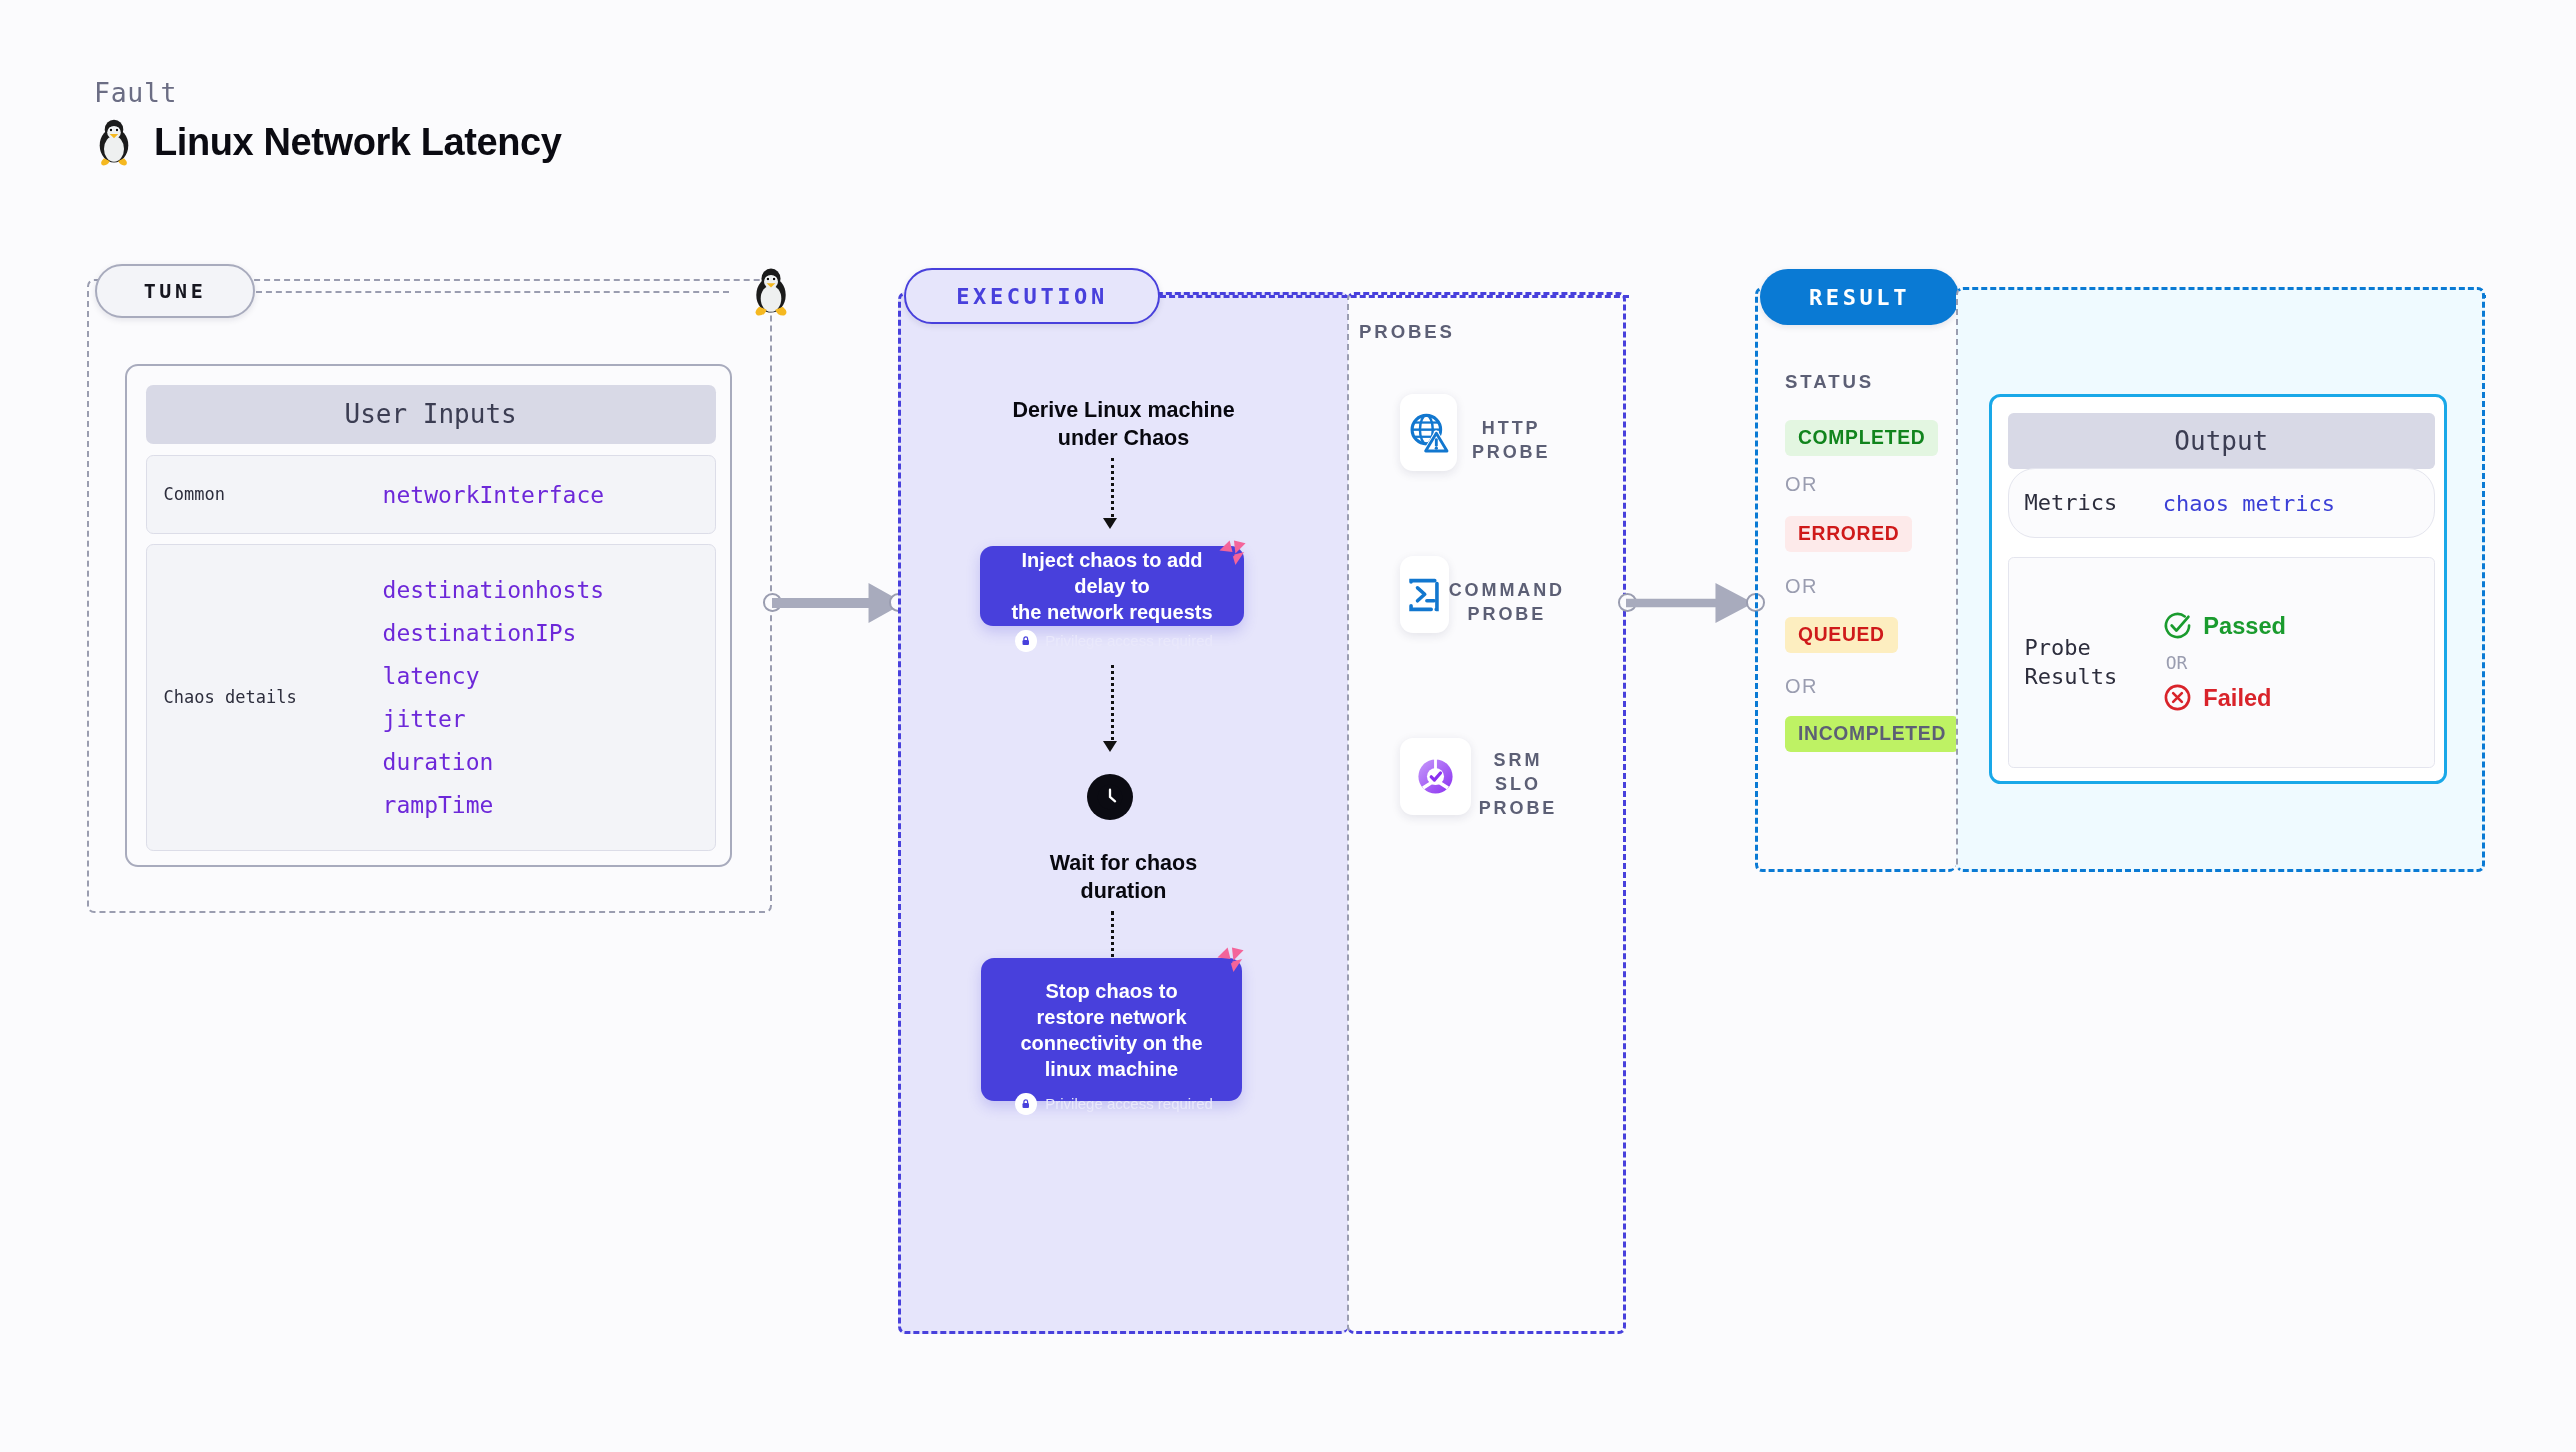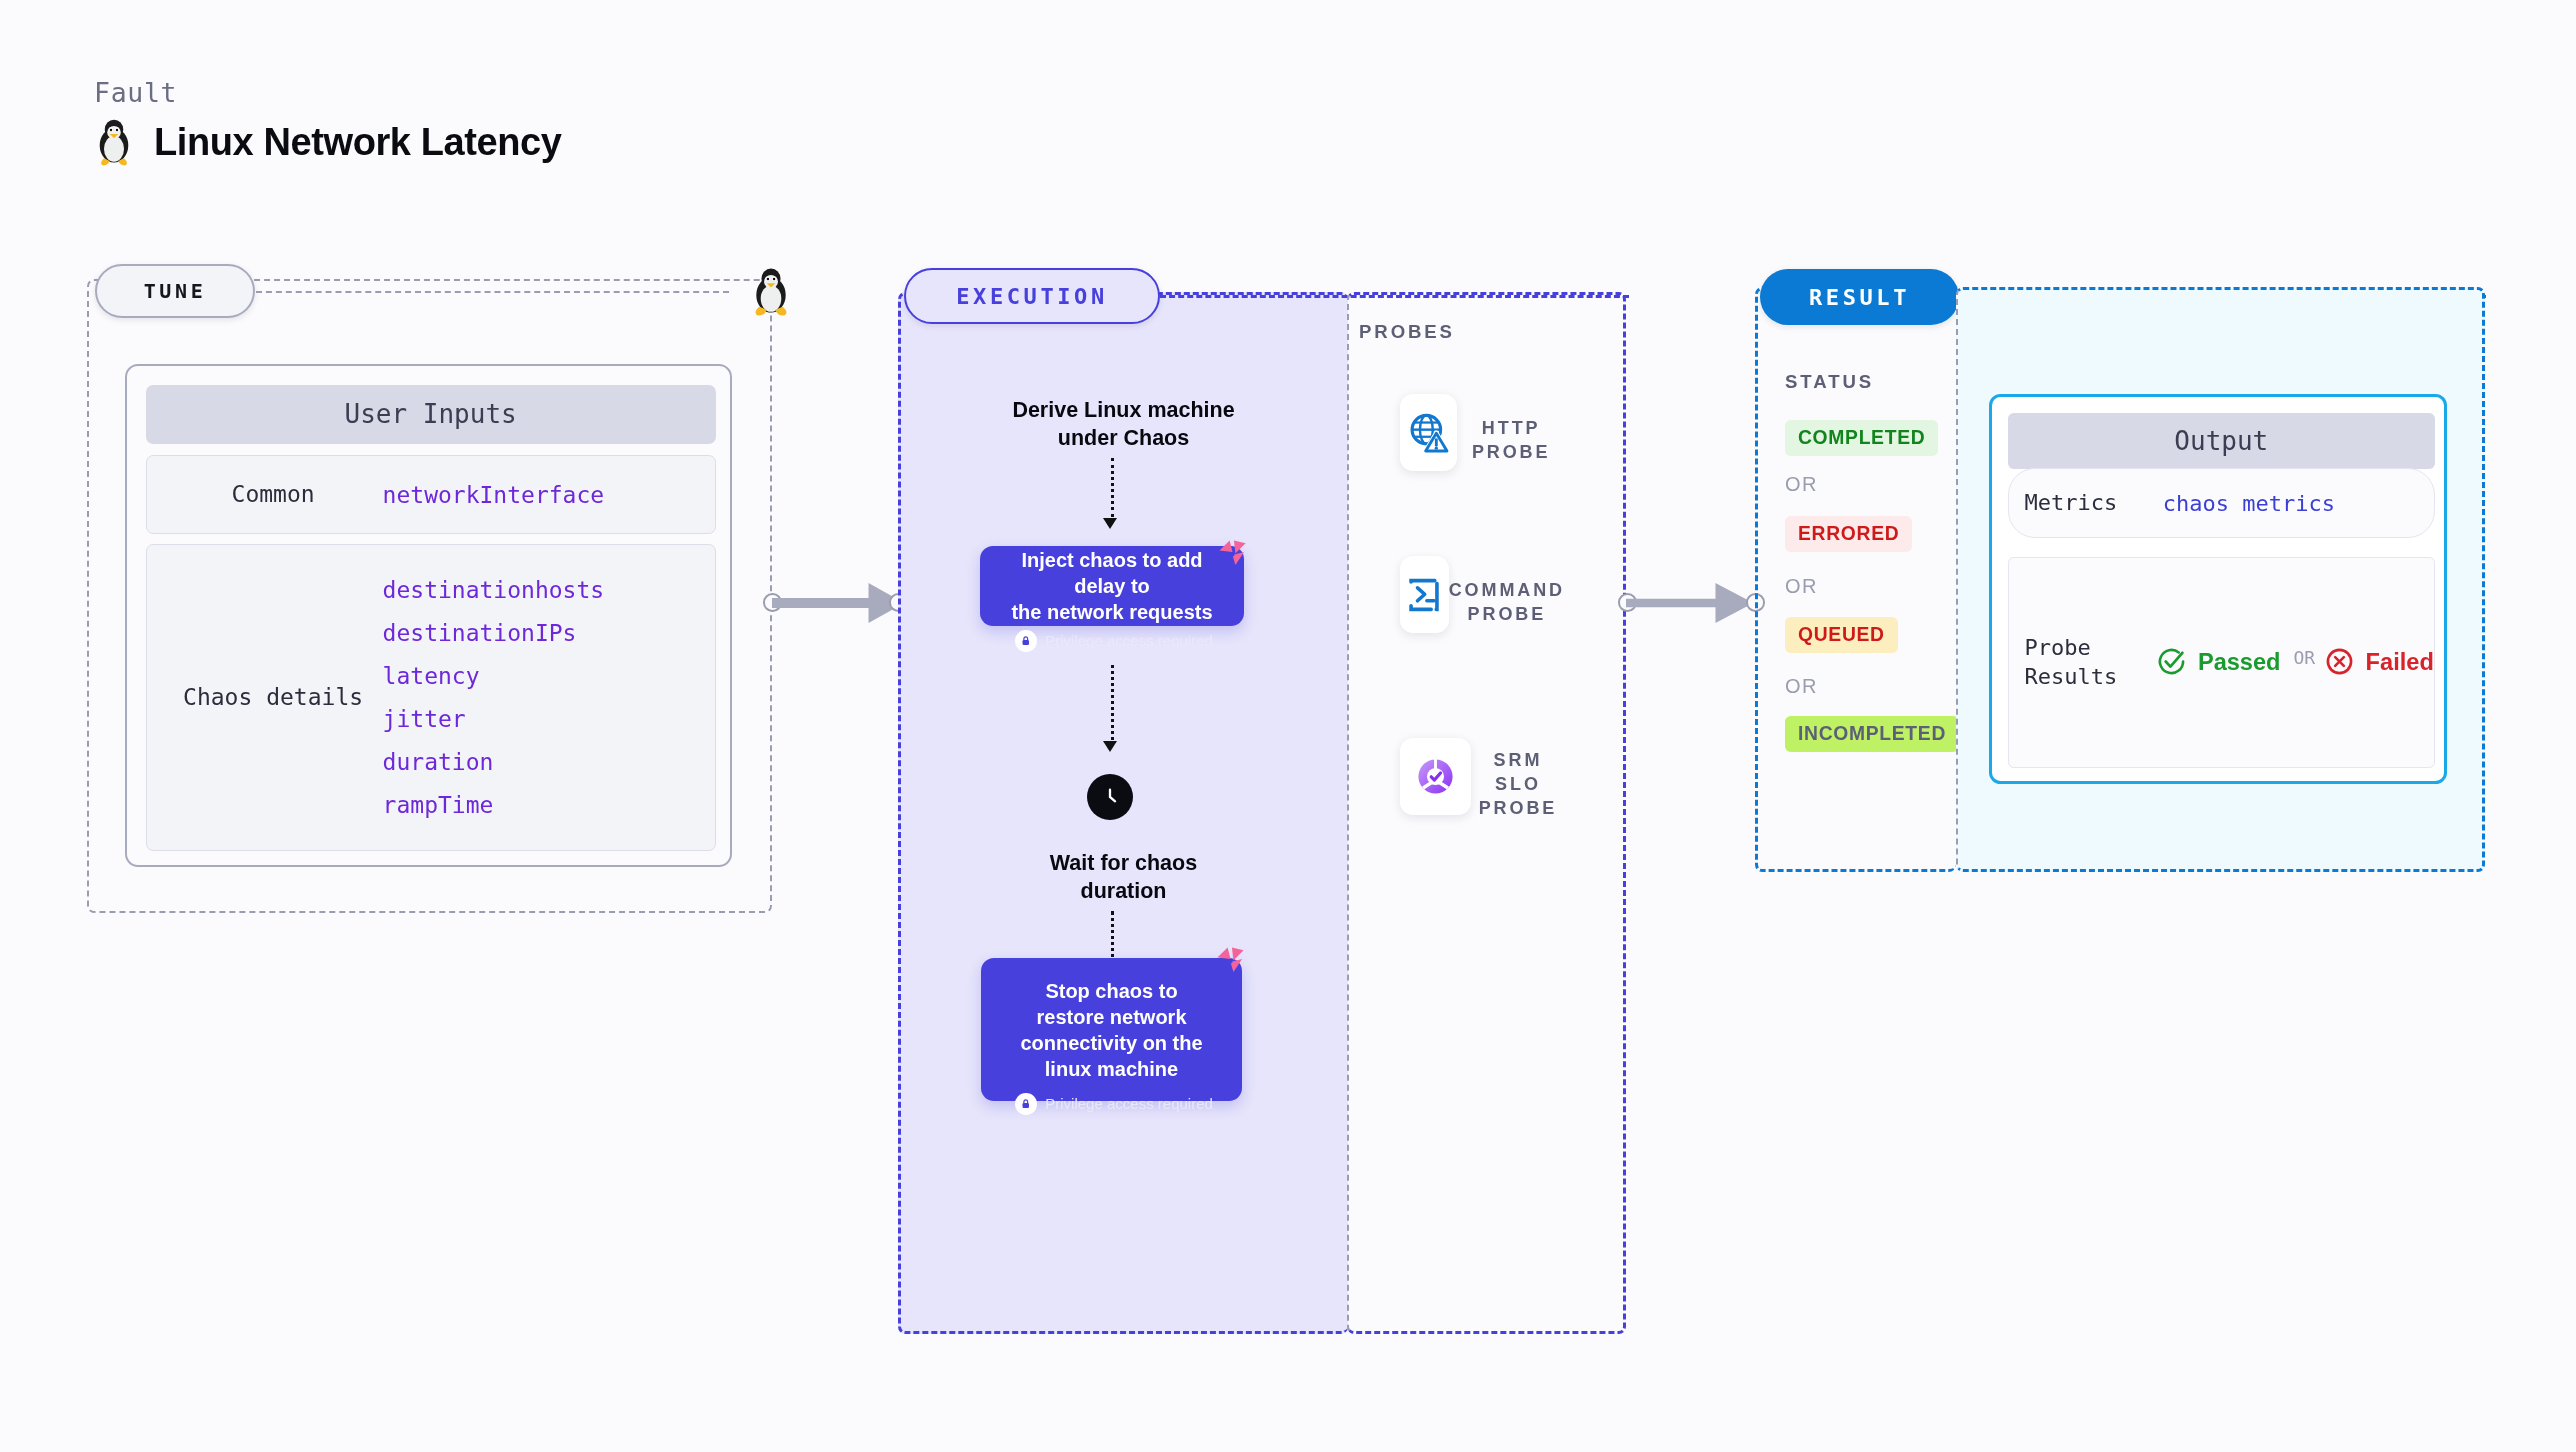--- a/index.html
+++ b/index.html
@@ -95,22 +95,22 @@
     font-family: "DejaVu Sans Mono", monospace; font-size: 26px; color: #3b3d52;
   }
   .row-box {
     position: absolute; background: #f3f4f8;
     border: 1.4px solid #dcdde8; border-radius: 7.2px;
     display: flex; align-items: center;
   }
   .row-common { left: 18.6px; top: 89px; width: 570px; height: 79px; }
   .row-chaos  { left: 18.6px; top: 178px; width: 570px; height: 307px; }
   .row-key {
-    font-family: "DejaVu Sans Mono", monospace; font-size: 23px; color: #2c2d3c;
-    width: 236px; padding-left: 17px; white-space: pre-line; line-height: 1.25; text-align: center;
+    font-family: "DejaVu Sans Mono", monospace; font-size: 17px; color: #2c2d3c;
+    width: 236px; padding-left: 17px; white-space: pre-line; line-height: 1.25;
   }
   .row-vals {
     font-family: "DejaVu Sans Mono", monospace; font-size: 23px; color: #6d28d9;
     display: flex; flex-direction: column; gap: 17px;
   }
 
   
   .flow-title {
     position: absolute; width: 301px; text-align: center;
     font-size: 21.5px; font-weight: 700; color: #08080f; line-height: 1.28;
@@ -207,21 +207,21 @@
   }
   .out-metrics { left: 15.8px; top: 71px; width: 427px; height: 70px; border-radius: 27px; }
   .out-probes  { left: 15.8px; top: 160px; width: 427px; height: 211px; }
   .out-key {
     font-family: "DejaVu Sans Mono", monospace; font-size: 22px; color: #2c2d3c;
     width: 154px; padding-left: 15.8px; white-space: pre-line; line-height: 1.3;
   }
   .out-val-mono {
     font-family: "DejaVu Sans Mono", monospace; font-size: 22px; color: #3b3fd6; text-align: right;
   }
-  .pf-col { display: flex; flex-direction: row; gap: 10px; text-align: right; }
+  .pf-col { display: flex; flex-direction: column; gap: 10px; }
   .pf-row { display: flex; align-items: center; gap: 11.5px; }
   .pf-text { font-size: 23.6px; font-weight: 700; }
   .pf-or { font-family: "DejaVu Sans Mono", monospace; font-size: 18px; color: #9a9db0; padding-left: 2.9px; }
 
   
   .stage-arrow { position: absolute; }
   .node-dot {
     position: absolute; width: 18.6px; height: 18.6px; border-radius: 50%;
     background: #fbfbfd; border: 2.9px solid #9a9db0;
   }

